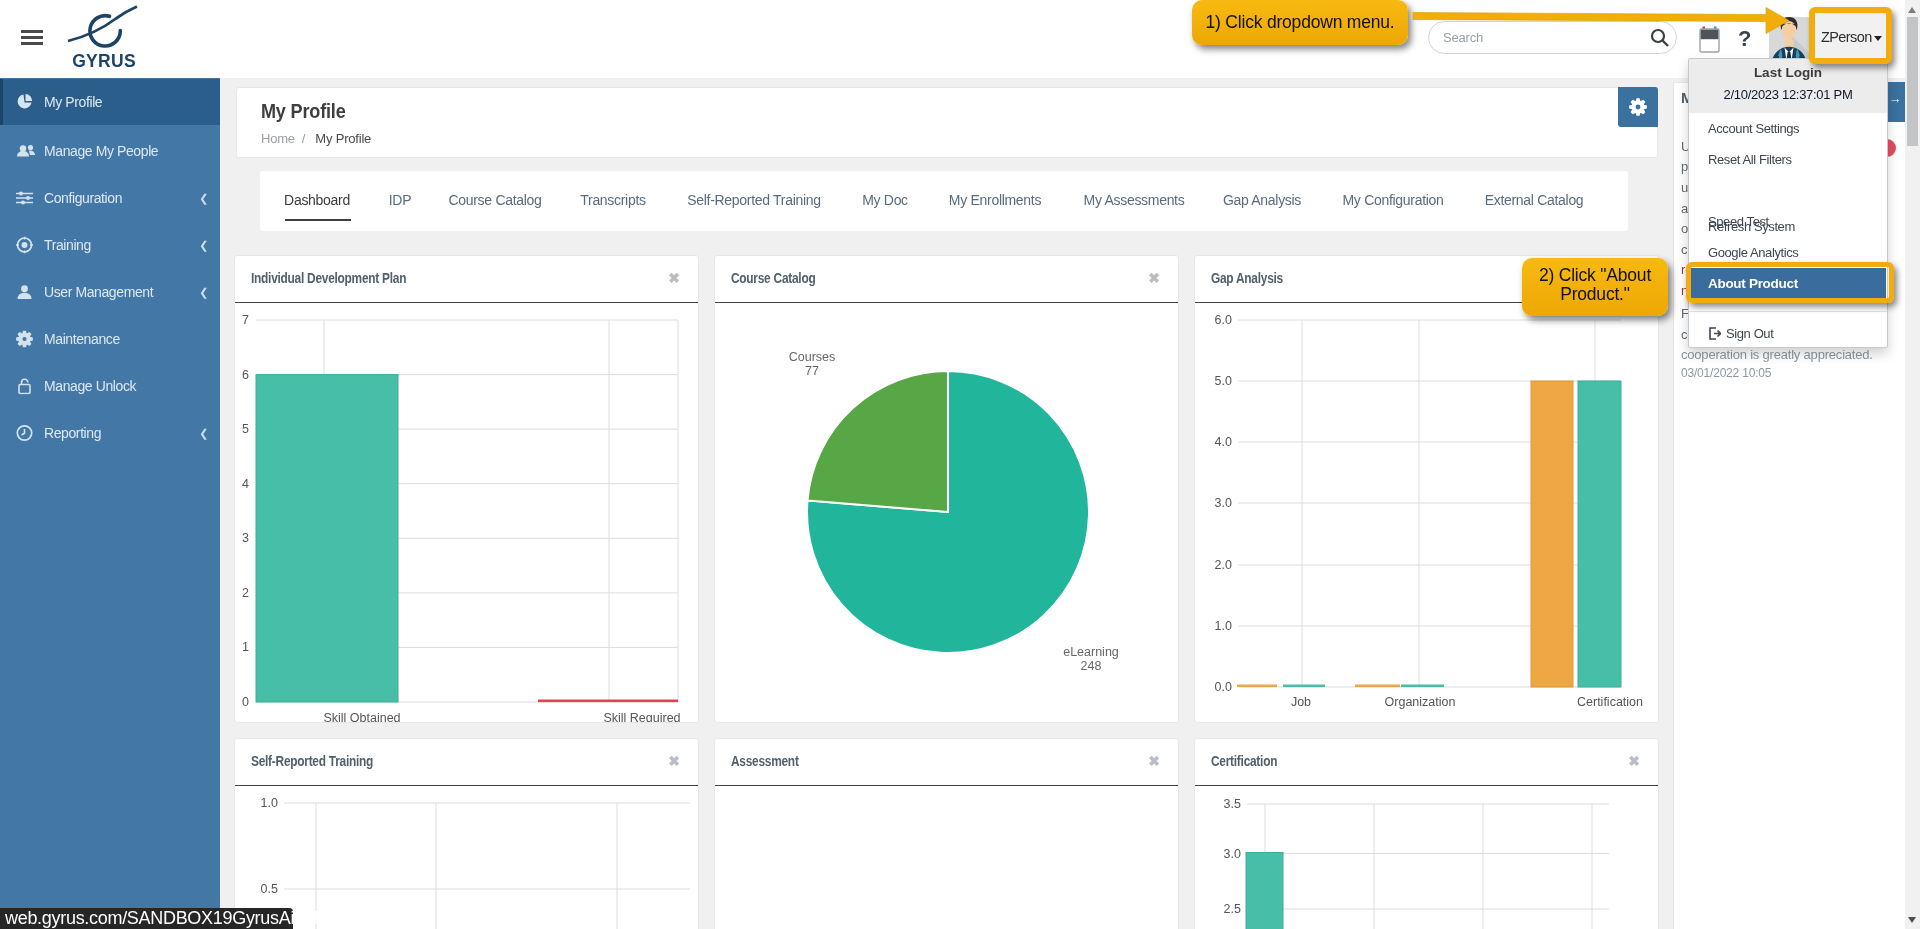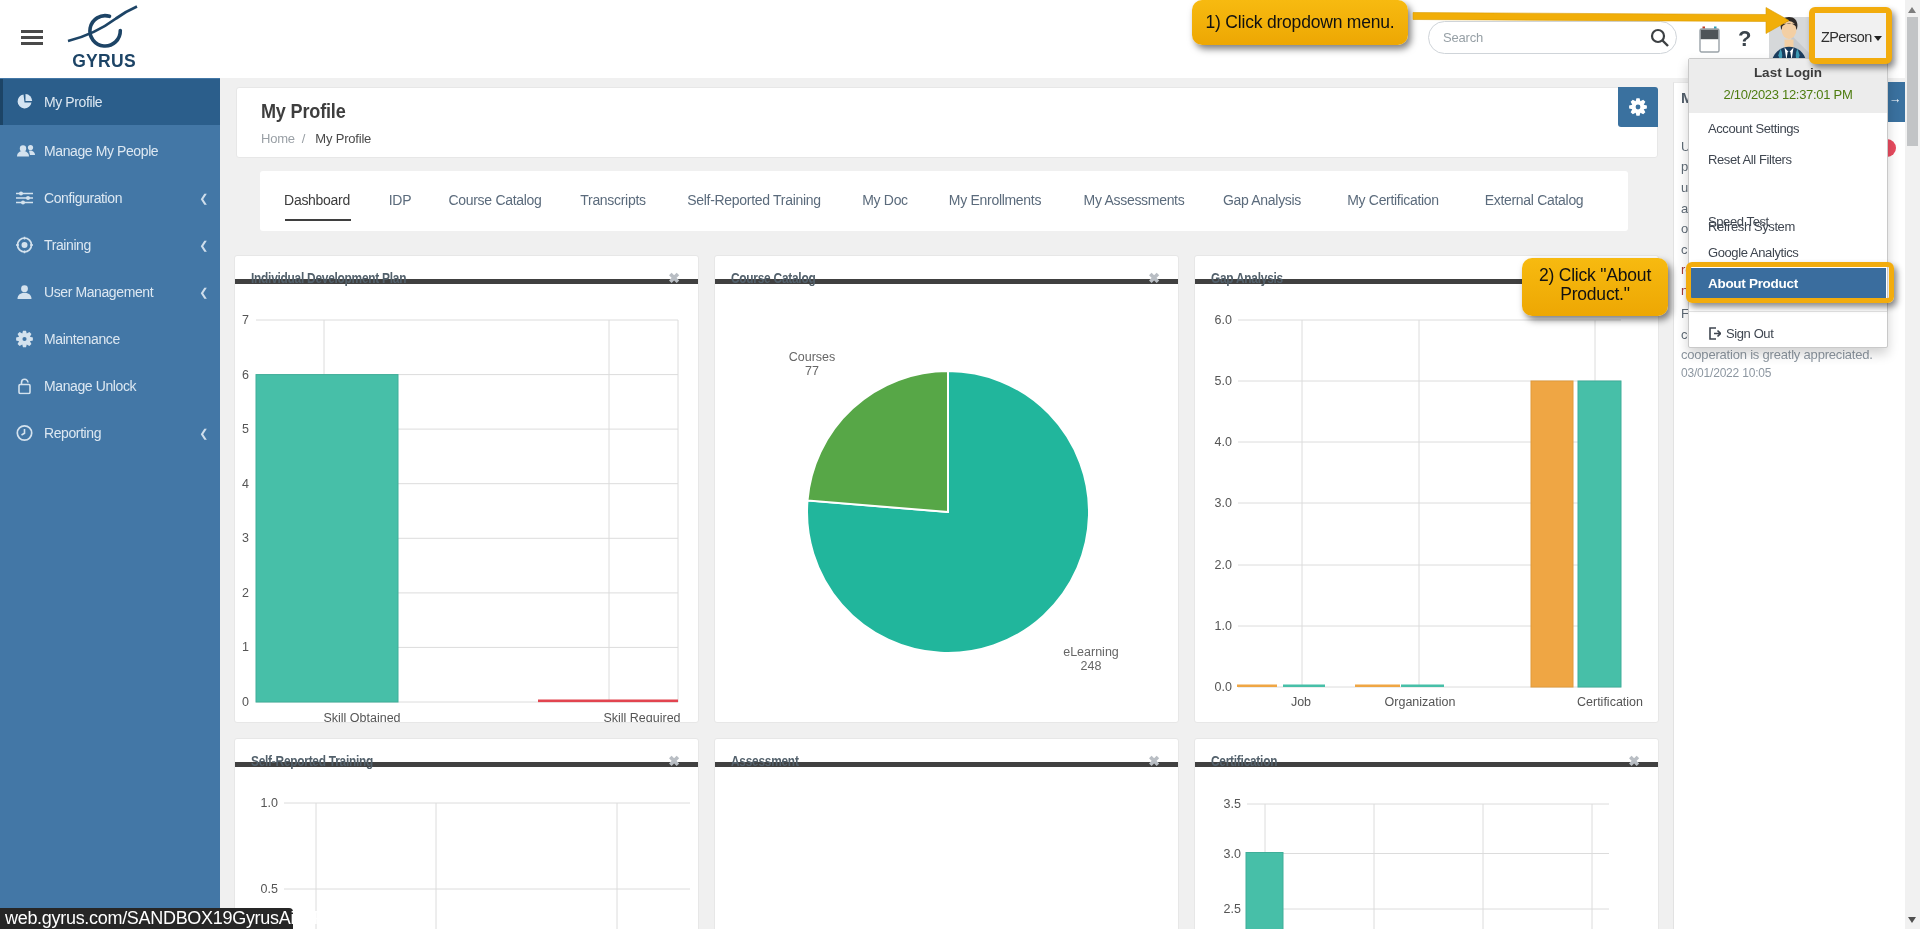--- a/index.html
+++ b/index.html
@@ -23,34 +23,34 @@
   .card { position:absolute; background:#fff; border:1px solid #e7e7e7; border-radius:3px; z-index:3; }
   #pcard { left:236px; top:87px; width:1422px; height:71px; z-index:3; }
   #pcard h1 { font-size:21px; font-weight:bold; color:#3e3e3e; position:absolute; left:24px; top:11px; letter-spacing:-0.2px; transform:scaleX(0.86); transform-origin:0 0;}
   .crumb { position:absolute; left:25px; top:131px; font-size:13px; color:#9aa0a6; z-index:4; letter-spacing:-0.2px;}
   .crumb b { color:#4a4a4a; font-weight:normal; }
   #gearbtn { left:1618px; top:87px; width:40px; height:40px; background:#3a719f; border-radius:0 3px 0 3px; z-index:4; }
   #tabbar { left:260px; top:171px; width:1368px; height:60px; background:#fff; border-radius:3px; z-index:3; }
   .tab { position:absolute; top:21px; transform:translateX(-50%); font-size:14px; color:#5b6b7c; letter-spacing:-0.3px; white-space:nowrap; }
   .tab.on { color:#3c3c3c; }
   
-  .whead { position:absolute; left:0; top:0; right:0; height:28px; border-bottom:5px solid #404040; }
+  .whead { position:absolute; left:0; top:0; right:0; height:47px; border-bottom:1px solid #404040; }
   .whead .t { position:absolute; left:16px; top:14px; font-size:14.5px; font-weight:bold; color:#52606b; letter-spacing:-0.3px; transform:scaleX(0.82); transform-origin:0 0;}
   .whead .x { position:absolute; right:18px; top:14px; font-size:14px; font-weight:bold; color:#b9bec4; }
   .axis { font-size:12.5px; fill:#555; }
   
   #panel { left:1673px; top:82px; width:232px; height:847px; background:#fff; border-left:1px solid #e2e2e2; border-top:1px solid #e9e9e9; z-index:5; }
   .msgline { position:absolute; left:1681px; font-size:13px; color:#5f6b76; white-space:nowrap; z-index:6; transform:translateY(-50%); letter-spacing:-0.2px;}
   .msgline.red { color:#a23b3b; }
   .msgline.gray { color:#8d97a1; }
   
   #dd { left:1688px; top:58px; width:200px; height:290px; background:#fff; border:1px solid #c9c9c9; border-radius:2px; box-shadow:0 6px 12px rgba(0,0,0,0.18); z-index:30; }
   #ddhead { left:1689px; top:59px; width:198px; height:54px; background:#ececec; z-index:31; text-align:center; }
   #ddhead .a { display:block; margin-top:6px; font-size:13.5px; font-weight:bold; color:#3c3c3c; }
-  #ddhead .b { display:block; margin-top:7px; font-size:13px; color:#4d7c0f; letter-spacing:-0.3px;}
+  #ddhead .b { display:block; margin-top:7px; font-size:13px; color:#0f172a; letter-spacing:-0.3px;}
   .dditem { position:absolute; left:1708px; transform:translateY(-50%); font-size:13px; color:#3f4650; z-index:31; white-space:nowrap; letter-spacing:-0.4px;}
   #ddabout { left:1690px; top:268px; width:196px; height:30px; background:#3a6d9e; z-index:31; }
   #ddabout span { position:absolute; left:18px; top:8px; font-size:13.5px; font-weight:bold; color:#fff; letter-spacing:-0.3px;}
   #dddiv { left:1689px; top:311px; width:198px; height:1px; background:#e4e4e4; z-index:31; }
   
   .oframe { position:absolute; border:6px solid #f2ac0d; border-radius:6px; box-shadow:3px 4px 6px rgba(0,0,0,0.45); z-index:40; }
   .callout { position:absolute; background:linear-gradient(#f7ba10,#eda703); border-radius:10px; box-shadow:3px 4px 7px rgba(0,0,0,0.5); z-index:50; color:#111; font-size:17.5px; text-align:center; letter-spacing:-0.2px; }
   
   #sbar { left:1905px; top:0; width:15px; height:929px; background:#f1f1f1; z-index:60; }
   #sthumb { left:1907px; top:17px; width:11px; height:129px; background:#c2c4c6; z-index:61; }
@@ -186,21 +186,21 @@
 <div id="tabbar" class="abs">
   <span class="tab on" style="left:57px;">Dashboard</span>
   <span class="tab" style="left:140px;">IDP</span>
   <span class="tab" style="left:235px;">Course Catalog</span>
   <span class="tab" style="left:353px;">Transcripts</span>
   <span class="tab" style="left:494px;">Self-Reported Training</span>
   <span class="tab" style="left:625px;">My Doc</span>
   <span class="tab" style="left:735px;">My Enrollments</span>
   <span class="tab" style="left:874px;">My Assessments</span>
   <span class="tab" style="left:1002px;">Gap Analysis</span>
-  <span class="tab" style="left:1133px;">My Certification</span>
+  <span class="tab" style="left:1133px;">My Configuration</span>
   <span class="tab" style="left:1274px;">External Catalog</span>
   <div class="abs" style="left:25px;top:48px;width:66px;height:2px;background:#3f3f3f;"></div>
 </div>
 
 <div class="card" id="w1" style="left:234px;top:255px;width:465px;height:468px;">
   <div class="whead">
       <span class="t">Individual Development Plan</span>
       <span class="x">✖</span>
     </div>
   <svg style="position:absolute;left:0;top:45px;" width="463" height="421" viewBox="0 0 463 421">

